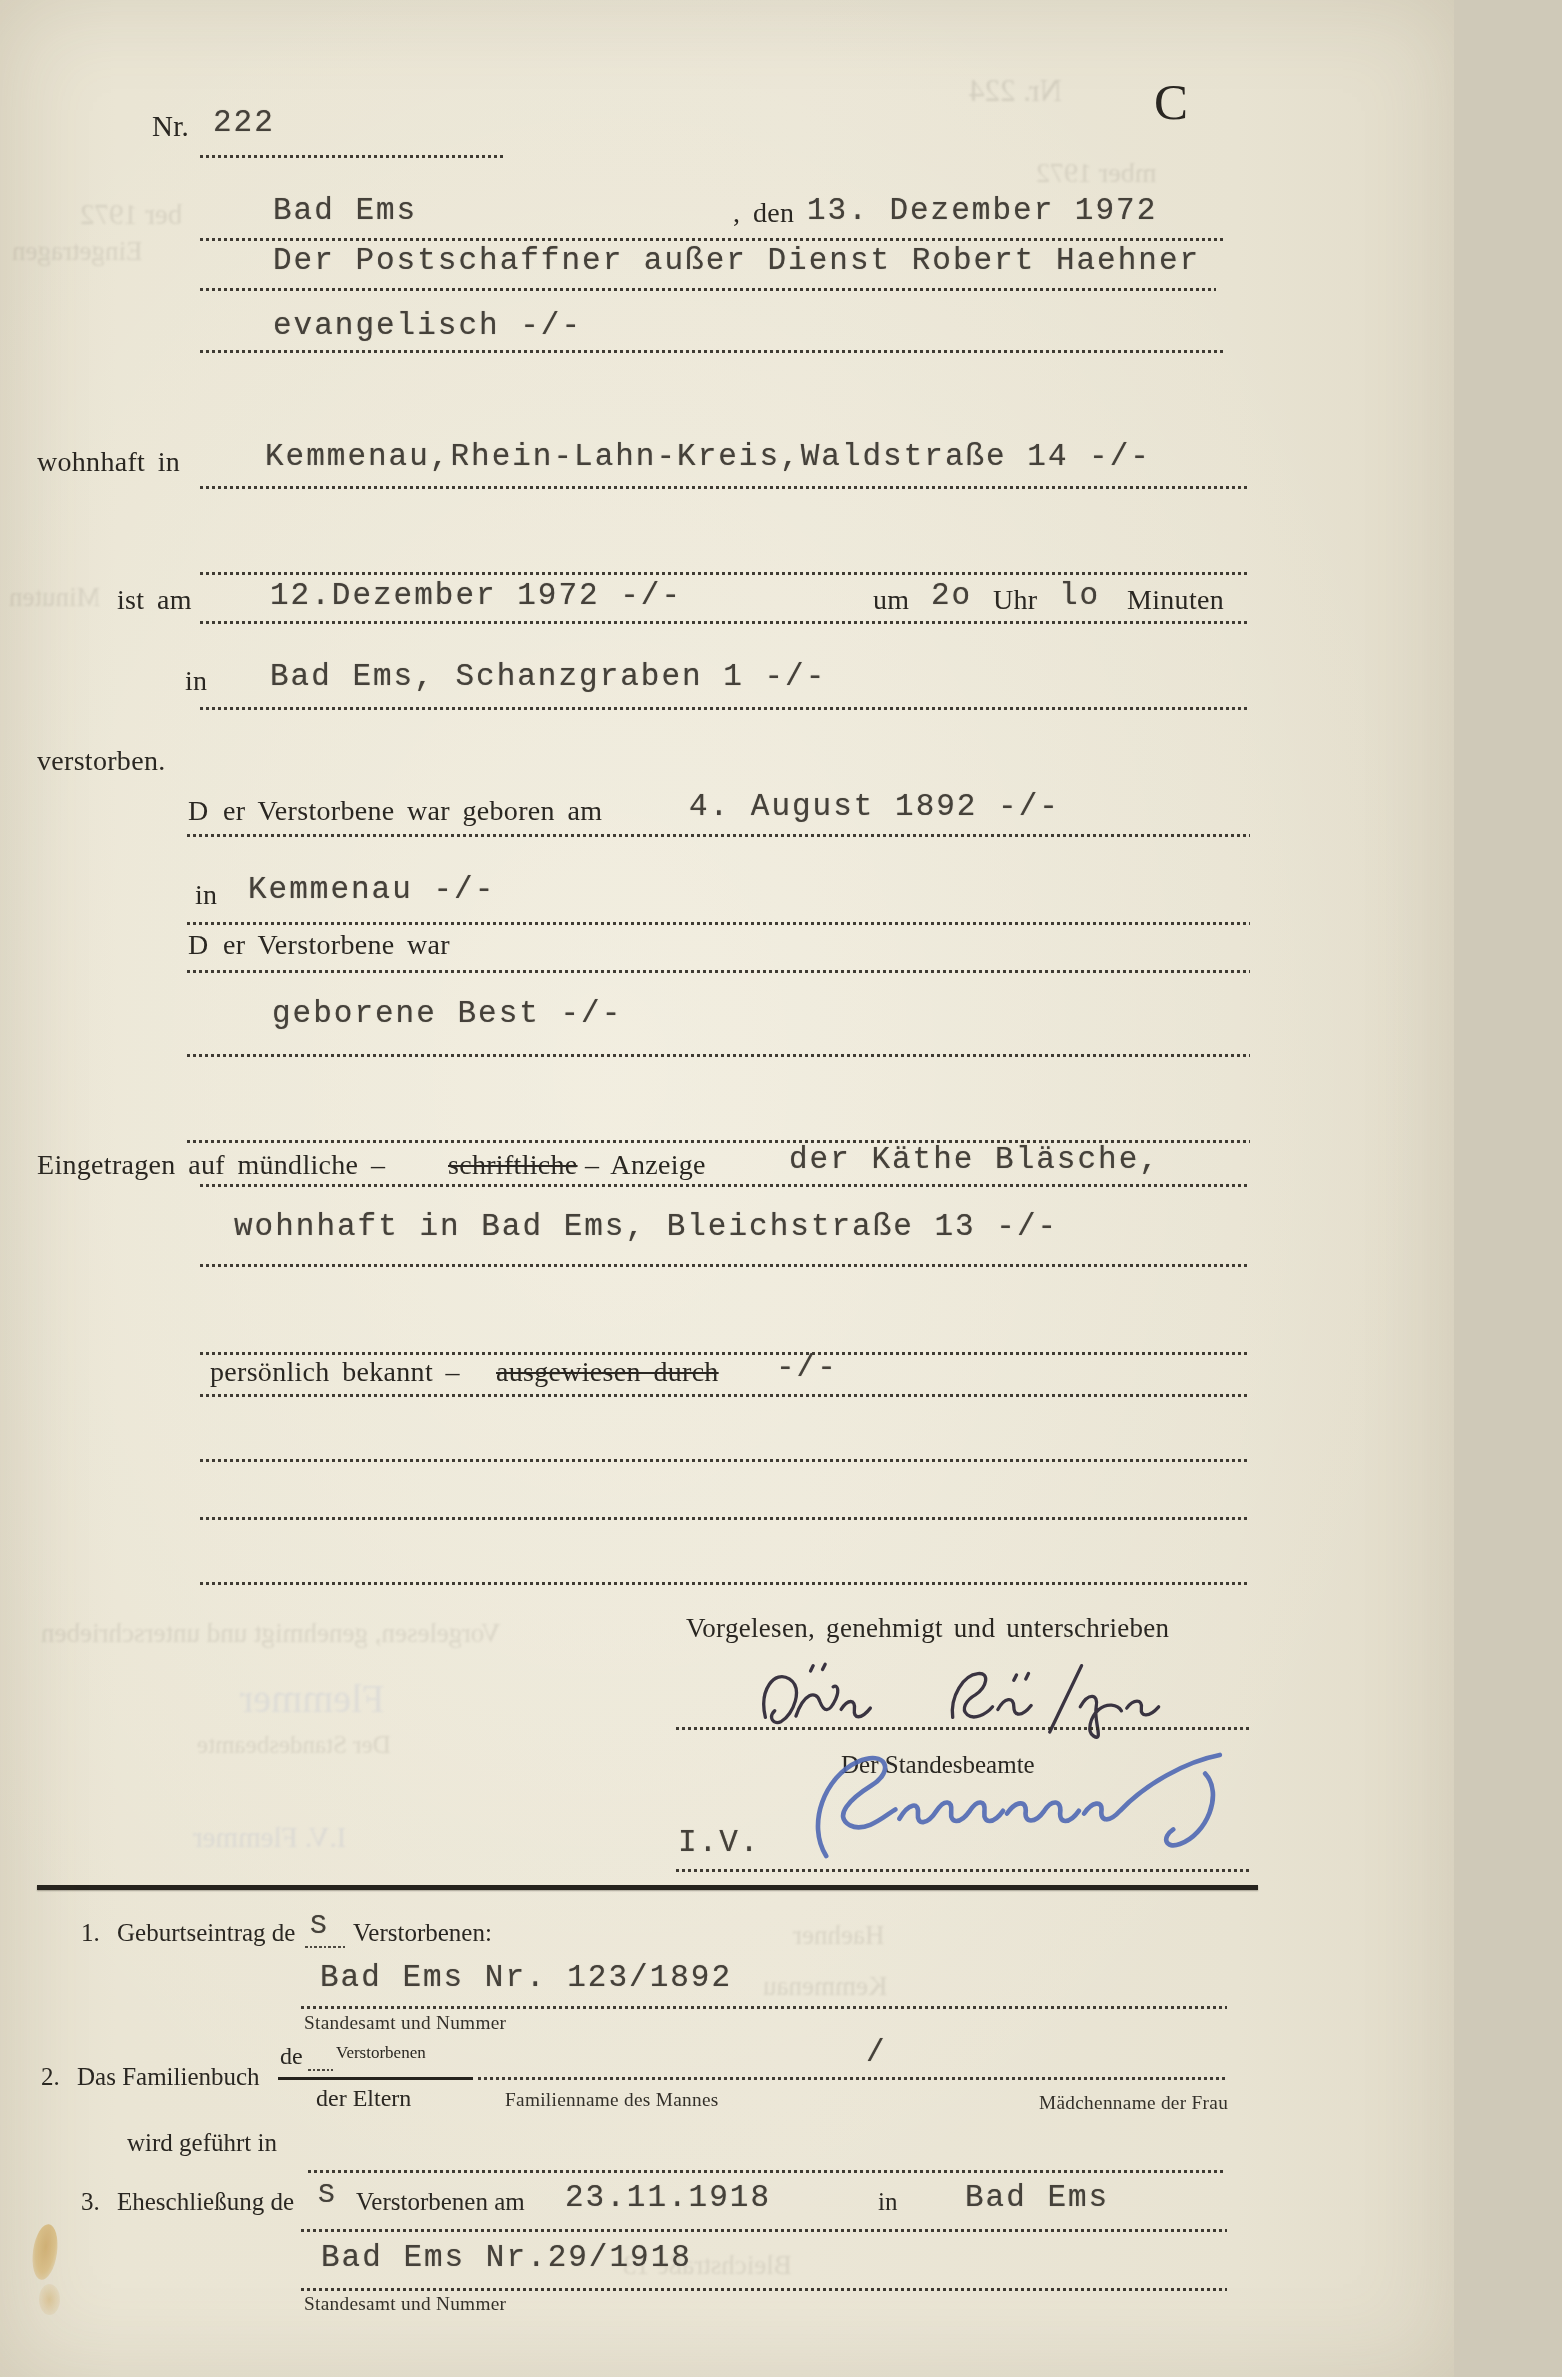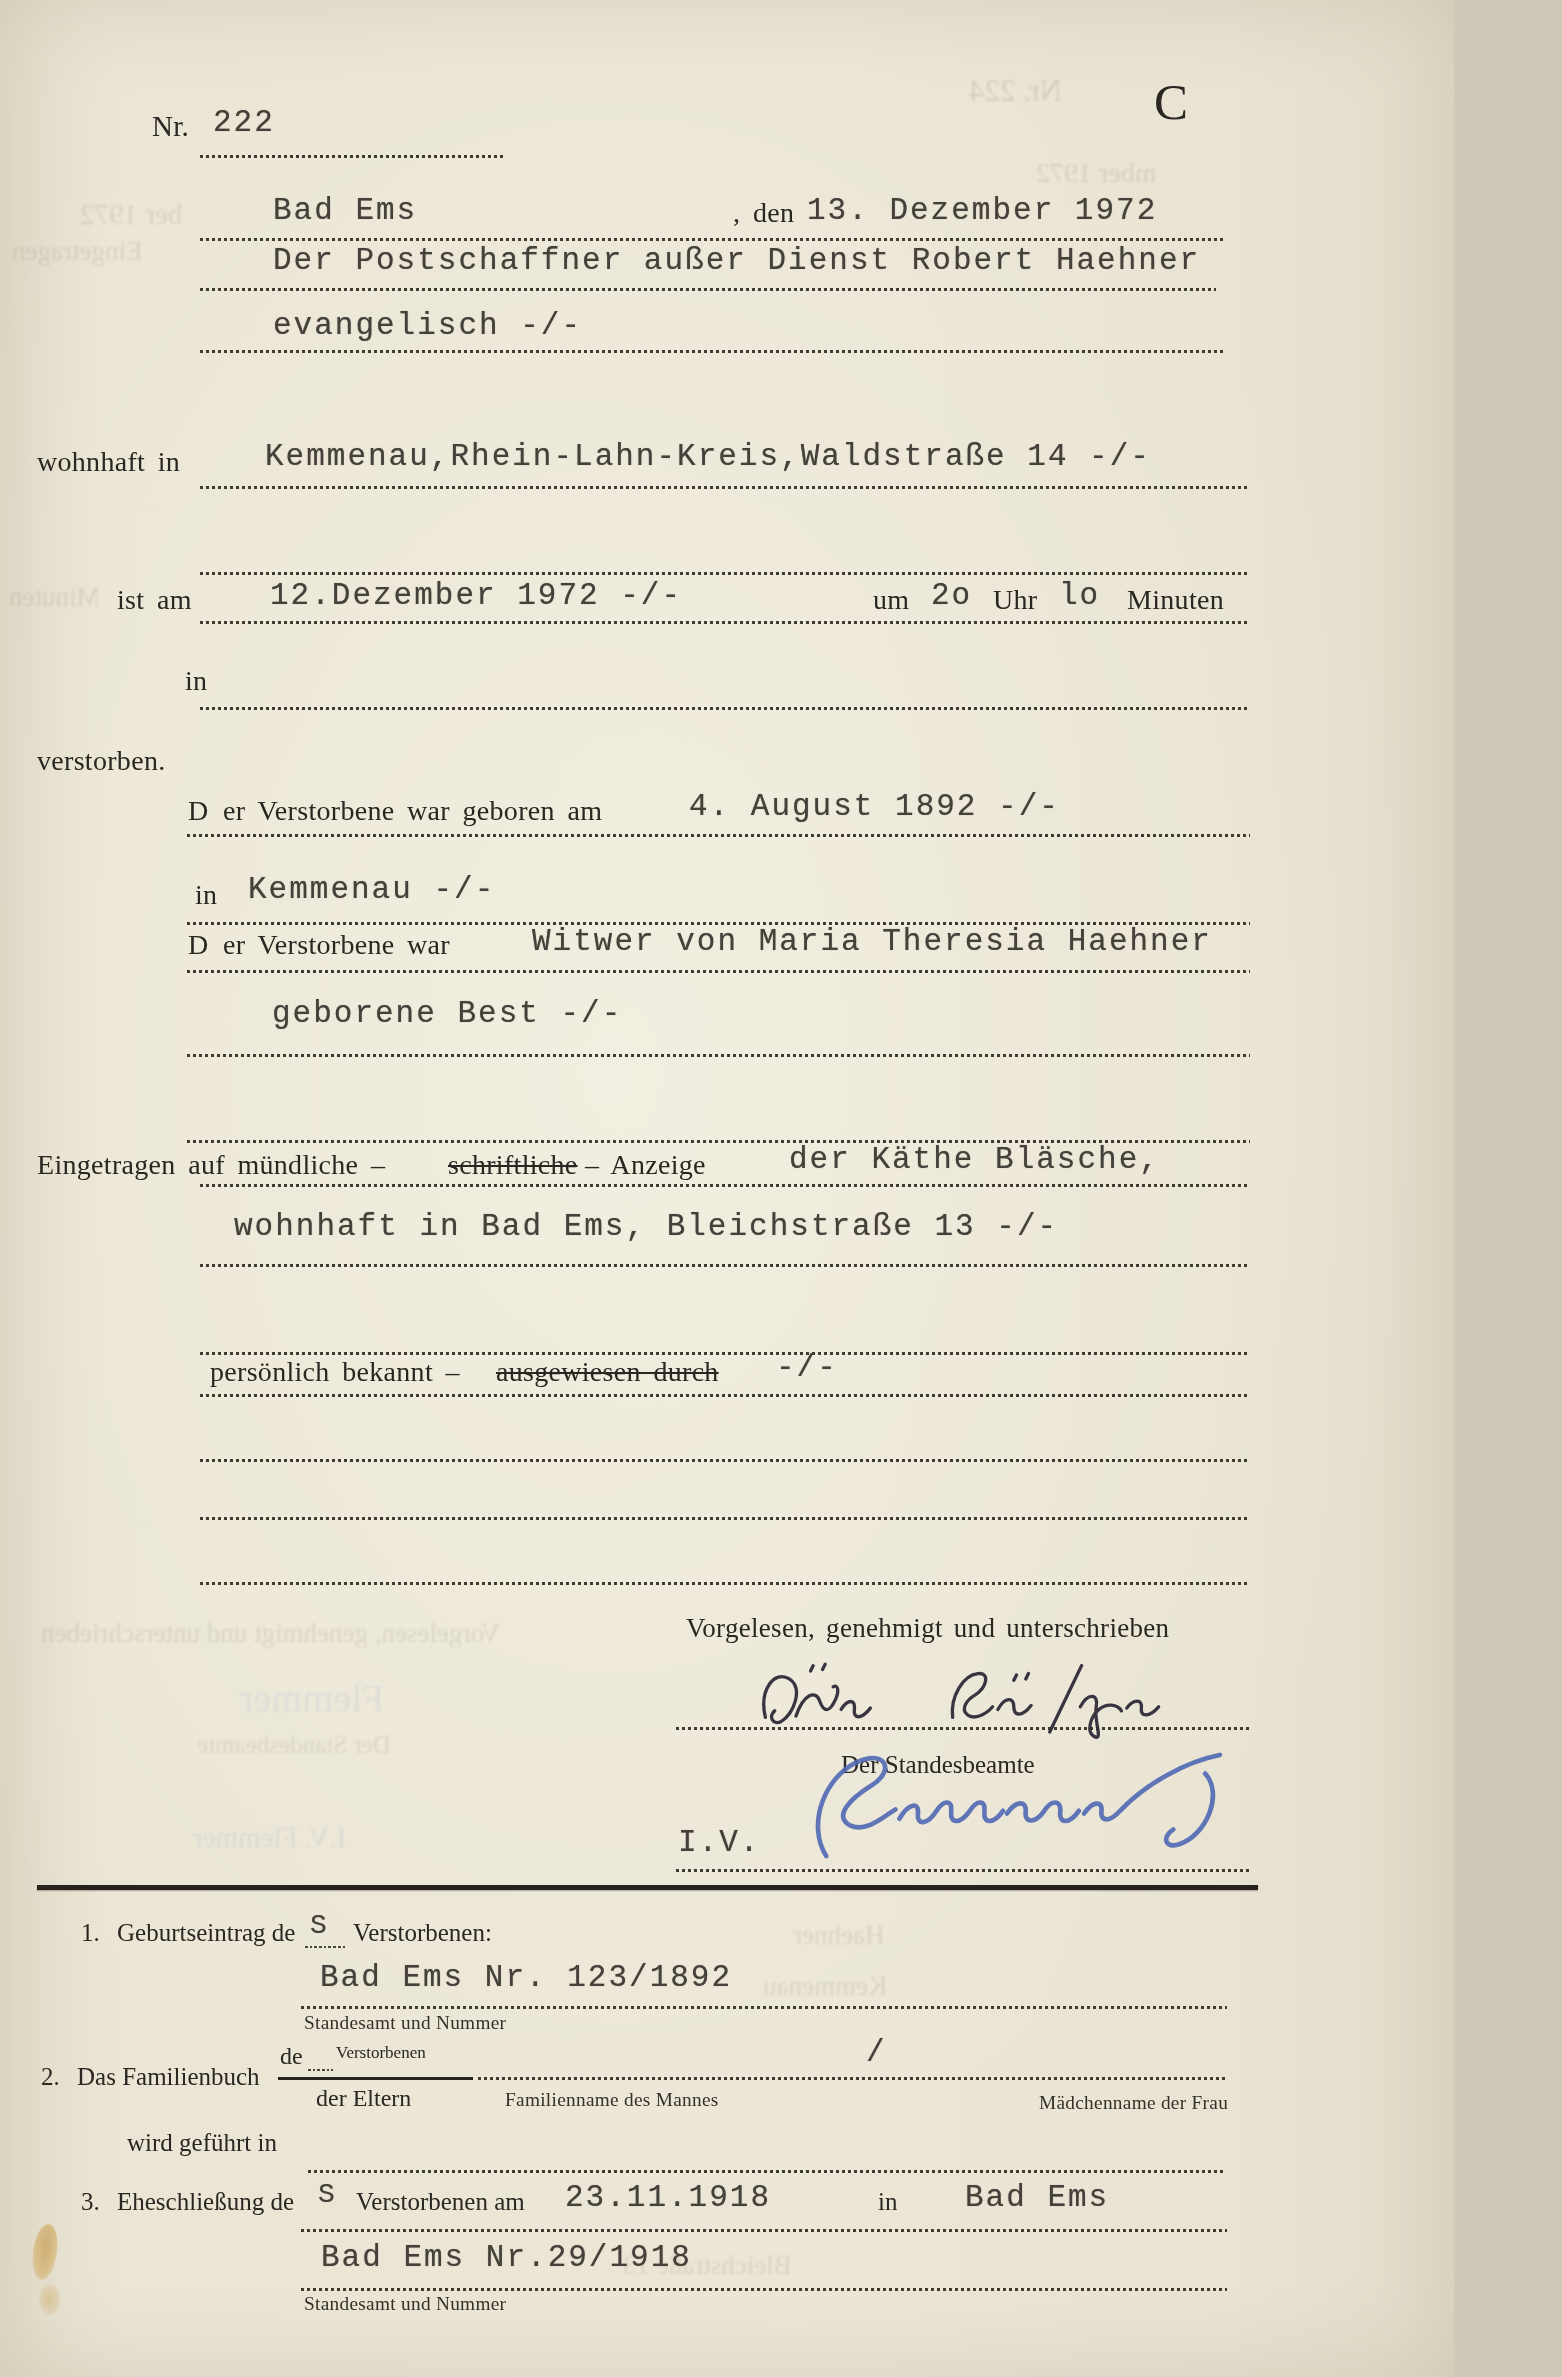--- a/index.html
+++ b/index.html
@@ -77,36 +77,36 @@
   <span class="abs print" style="left:117px; top:586px;">ist am</span>
   <span class="abs typed" style="left:270px; top:580px;">12.Dezember 1972 -/-</span>
   <span class="abs print" style="left:873px; top:586px;">um</span>
   <span class="abs typed" style="left:931px; top:580px;">2o</span>
   <span class="abs print" style="left:993px; top:586px;">Uhr</span>
   <span class="abs typed" style="left:1059px; top:580px;">lo</span>
   <span class="abs print" style="left:1127px; top:586px;">Minuten</span>
   <div class="dot" style="left:200px; top:621px; width:1049px;"></div>
 
   <span class="abs print" style="left:185px; top:667px;">in</span>
+  <span class="abs typed" style="left:270px; top:661px;">Bad Ems, Schanzgraben 1 -/-</span>
   <div class="dot" style="left:200px; top:707px; width:1049px;"></div>
 
   <span class="abs print" style="left:37px; top:747px;">verstorben.</span>
 
   <span class="abs print" style="left:188px; top:797px;">D</span>
   <span class="abs print" style="left:223px; top:797px;">er Verstorbene war geboren am</span>
   <span class="abs typed" style="left:689px; top:791px;">4. August 1892 -/-</span>
   <div class="dot" style="left:187px; top:834px; width:1063px;"></div>
 
   <span class="abs print" style="left:195px; top:881px;">in</span>
   <span class="abs typed" style="left:248px; top:874px;">Kemmenau -/-</span>
   <div class="dot" style="left:187px; top:922px; width:1063px;"></div>
 
   <span class="abs print" style="left:188px; top:931px;">D</span>
   <span class="abs print" style="left:223px; top:931px;">er Verstorbene war</span>
-  <span class="abs typed" style="left:532px; top:926px;">Witwer von Maria Theresia Haehner</span>
   <div class="dot" style="left:187px; top:970px; width:1063px;"></div>
 
   <span class="abs typed" style="left:230px; top:998px;margin-left:42px;">geborene Best -/-</span>
   <div class="dot" style="left:187px; top:1054px; width:1063px;"></div>
   <div class="dot" style="left:187px; top:1140px; width:1063px;"></div>
 
   <span class="abs print" style="left:37px; top:1151px;">Eingetragen auf mündliche –</span>
   <span class="abs print struck" style="left:448px; top:1151px;">schriftliche</span>
   <span class="abs print" style="left:585px; top:1151px;">– Anzeige</span>
   <span class="abs typed" style="left:789px; top:1144px;">der Käthe Bläsche,</span>

